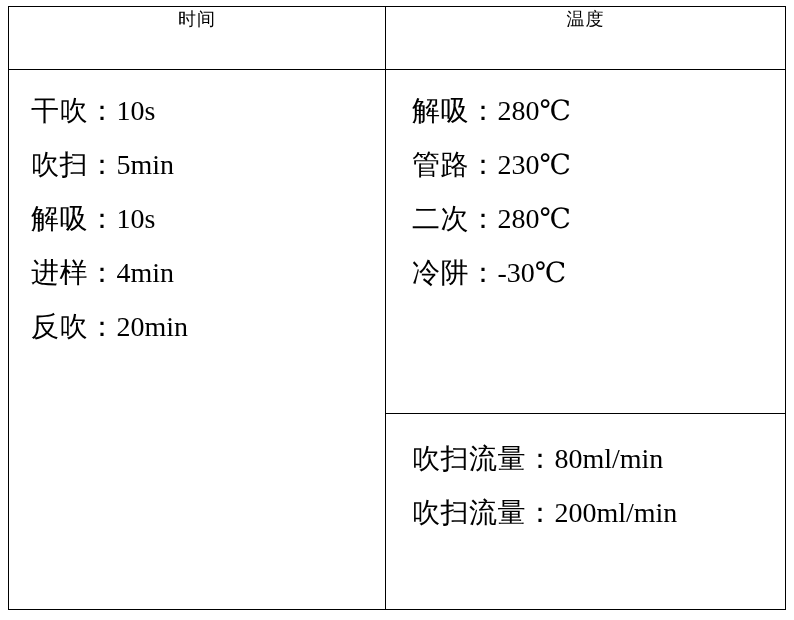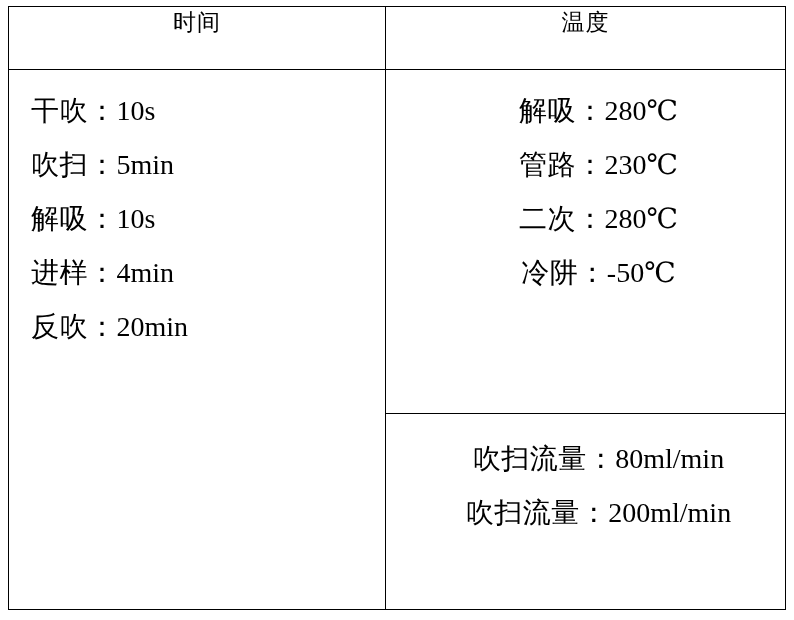--- a/index.html
+++ b/index.html
@@ -31,32 +31,31 @@
   table.param-table th {
     border: 1px solid #000000;
     vertical-align: top;
     padding: 0;
   }
   .hdr-cell {
     height: 62px;
     text-align: center;
     vertical-align: middle;
     font-weight: normal;
-    font-size: 23px;
+    font-size: 18px;
     letter-spacing: 1px;
   }
   .col-left { width: 48.5%; }
   .col-right { width: 51.5%; border-radius: 6px; }
 
   .cell-inner {
     padding: 14px 0 10px 22px;
   }
   .cell-inner.right {
     padding-left: 26px;
-    text-align: center;
   }
   .line {
     font-size: 28px;
     line-height: 1.0;
     margin: 0 0 0 0;
     padding: 13px 0 13px 0;
     white-space: nowrap;
   }
   .line .label {
     letter-spacing: 0.5px;
@@ -103,21 +102,21 @@
           <div class="line">
             <span class="label">解吸：</span><span class="value">280℃</span>
           </div>
           <div class="line">
             <span class="label">管路：</span><span class="value">230℃</span>
           </div>
           <div class="line">
             <span class="label">二次：</span><span class="value">280℃</span>
           </div>
           <div class="line">
-            <span class="label">冷阱：</span><span class="value">-50℃</span>
+            <span class="label">冷阱：</span><span class="value">-30℃</span>
           </div>
         </div>
       </td>
     </tr>
     <tr>
       <td class="col-right flow-cell">
         <div class="cell-inner right">
           <div class="line">
             <span class="label">吹扫流量：</span><span class="value">80ml/min</span>
           </div>

